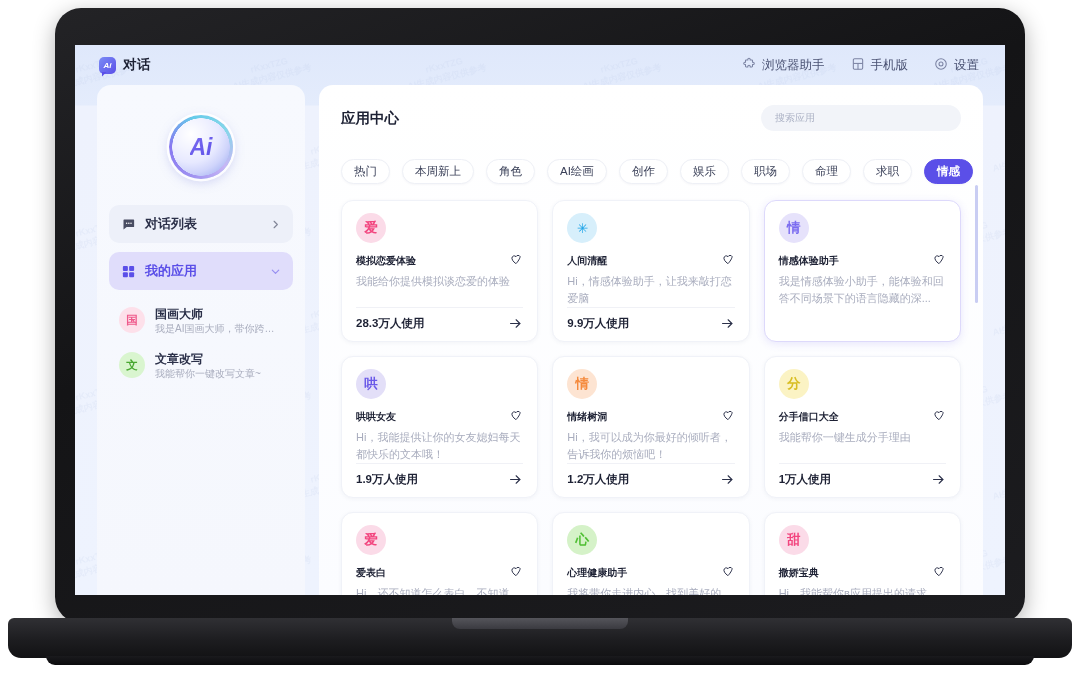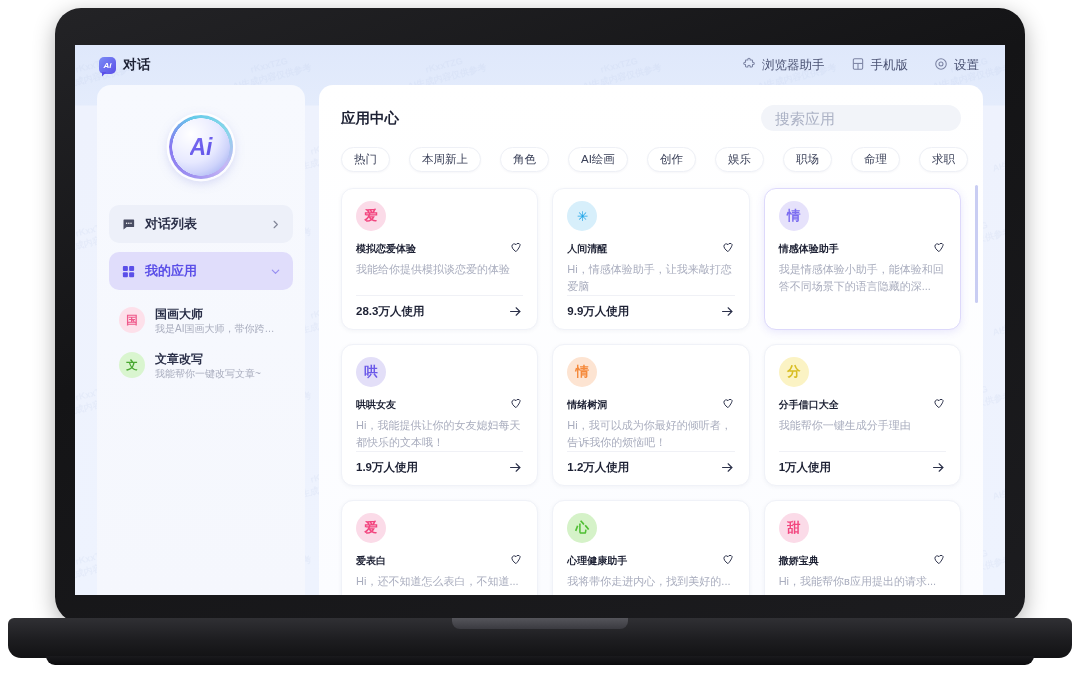--- a/index.html
+++ b/index.html
@@ -126,33 +126,33 @@
   .app-desc{font-size:10px;color:#a9adbe;line-height:14px;white-space:nowrap;overflow:hidden;text-overflow:ellipsis;max-width:142px;}
 
   
   #main{
     flex:1; min-width:0; position:relative;
     background:linear-gradient(180deg,#ffffff 0%,#fbfcff 100%);
     border-radius:14px 14px 0 0;
     padding:20px 22px 0 22px;
     overflow:hidden;
   }
-  #main-head{ display:flex;align-items:center; margin-bottom:16px;justify-content:flex-end;}
+  #main-head{ display:flex;align-items:center; margin-bottom:28px;justify-content:flex-end;}
   #page-title{ font-size:14.5px;font-weight:700;color:#1d2134;}
   #search-box{
     margin-left:auto;width:200px;height:26px;border-radius:13px;
     background:#f2f4f9;display:flex;align-items:center;padding:0 14px;
   }
   #search-input{
     border:0;outline:0;background:transparent;width:100%;
-    font-size:15px;color:#4a5273;font-family:Liberation Sans, sans-serif;
+    font-size:10px;color:#4a5273;font-family:Liberation Mono, monospace;
   }
   #search-input::placeholder{color:#acb2c5;}
 
-  #tabs{ display:flex;gap:19px;margin-bottom:16px;flex-wrap:nowrap;}
+  #tabs{ display:flex;gap:12px;margin-bottom:16px;flex-wrap:nowrap;}
   .tab{
     height:25px;padding:0 12px;border-radius:13px;background:#ffffff;
     border:1px solid #eef0f6;
     display:flex;align-items:center;justify-content:center;
     font-size:11.5px;color:#3b4159;cursor:pointer;white-space:nowrap;
     box-shadow:0 1px 2px rgba(40,50,90,.04);
   }
   .tab.active{ background:#5b4fe8;border-color:#5b4fe8;color:#fff;font-weight:700;}
 
   #grid{ display:grid;grid-template-columns:repeat(3,1fr);gap:14px; }

